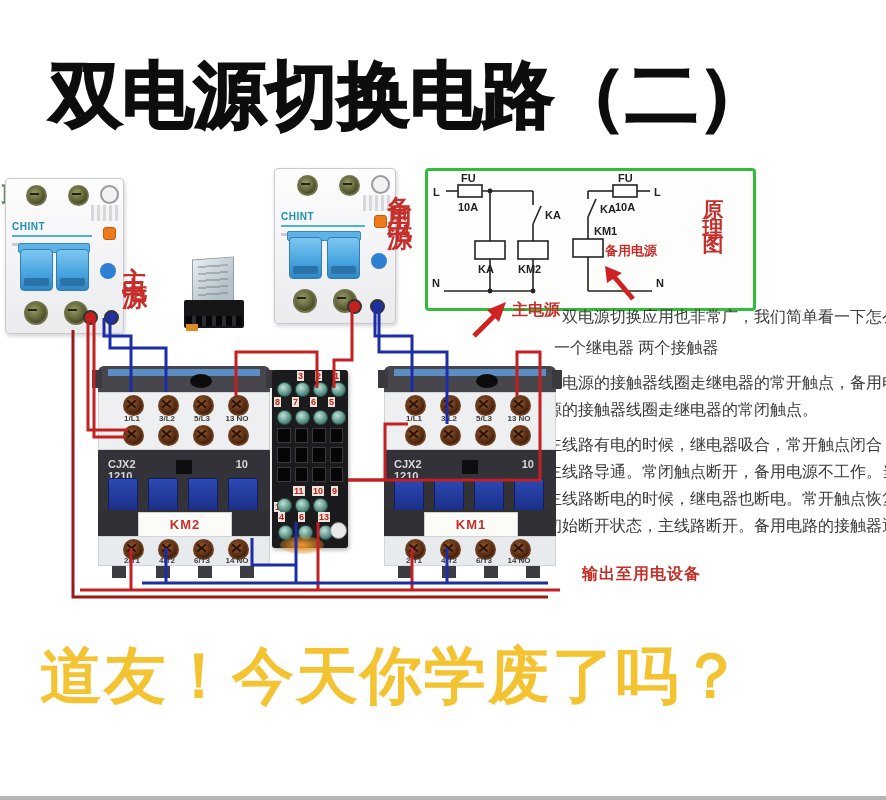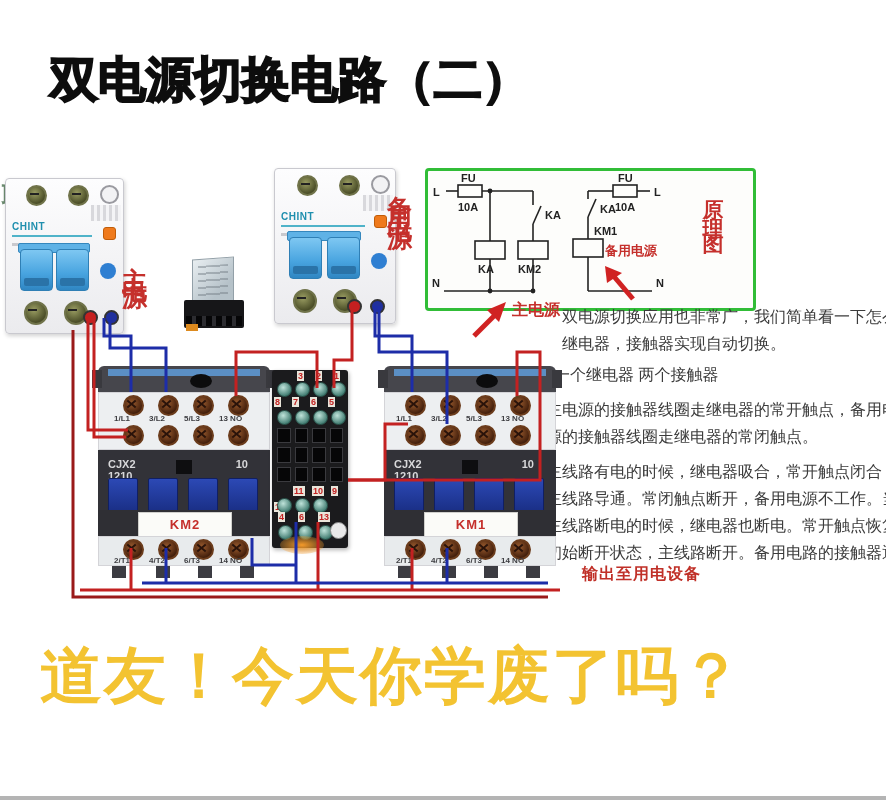--- a/index.html
+++ b/index.html
@@ -1,21 +1,21 @@
 <!DOCTYPE html>
 <html><head>
 <meta charset="utf-8">
 <style>
   html,body{margin:0;padding:0;background:#fff;}
   #stage{position:relative;width:886px;height:800px;background:#fff;overflow:hidden;
          font-family:"Liberation Sans","DejaVu Sans",sans-serif;}
   .abs{position:absolute;}
   
   .wm-top{left:638px;top:4px;font-size:30px;color:#c3c3c3;letter-spacing:1px;}
-  .title{left:50px;top:48px;font-size:48px;font-weight:900;color:#0d0d0d;letter-spacing:0px;
+  .title{left:50px;top:48px;font-size:72px;font-weight:900;color:#0d0d0d;letter-spacing:0px;
          -webkit-text-stroke:2px #0d0d0d;white-space:nowrap;}
   .wm-left{left:2px;top:178px;font-size:27px;font-weight:bold;color:rgba(72,112,78,.8);letter-spacing:2px;}
   .note{left:137px;top:215px;font-size:15px;font-weight:bold;color:#161616;}
   
   .vlabel{writing-mode:vertical-rl;text-orientation:upright;color:#c5302c;font-weight:bold;}
   .v-main{left:119px;top:247px;font-size:25px;letter-spacing:9px;}
   .v-backup{left:384px;top:176px;font-size:25px;letter-spacing:10px;}
   .v-principle{left:699px;top:184px;font-size:21px;letter-spacing:17px;color:#c5302c;font-weight:bold;
                writing-mode:vertical-rl;text-orientation:upright;}
   .lbl-mainpower{left:512px;top:300px;font-size:16px;font-weight:bold;color:#c5302c;}
@@ -56,21 +56,21 @@
   .c-cap{position:absolute;left:0;top:0;width:172px;height:26px;background:#46464c;border-radius:6px 6px 0 0;}
   .c-cap-strip{position:absolute;left:10px;top:3px;right:10px;height:7px;background:#5b8fc4;}
   .c-ear{position:absolute;top:4px;width:10px;height:18px;background:#39393e;}
   .c-oval{position:absolute;top:8px;width:22px;height:14px;border-radius:50%;background:#0c0c0d;}
   .c-panel-top{position:absolute;left:0;top:26px;width:172px;height:58px;background:#edeff1;border:1px solid #d4d4d8;box-sizing:border-box;}
   .c-panel-bot{position:absolute;left:0;top:170px;width:172px;height:30px;background:#e8ebed;border:1px solid #d4d4d8;box-sizing:border-box;}
   .screw{position:absolute;width:17px;height:17px;border-radius:50%;
          background:radial-gradient(circle at 40% 35%,#9a5b2e,#431f0c 72%);border:2px solid #6b3c1c;}
   .screw:before{content:"";position:absolute;left:1px;top:6px;width:11px;height:2px;background:#2a130a;transform:rotate(40deg);}
   .screw:after{content:"";position:absolute;left:1px;top:6px;width:11px;height:2px;background:#2a130a;transform:rotate(-40deg);}
-  .t-lbl{position:absolute;width:36px;font-size:8px;font-weight:bold;color:#3c3c40;}
+  .t-lbl{position:absolute;width:36px;text-align:center;font-size:8px;font-weight:bold;color:#3c3c40;}
   .c-mid{position:absolute;left:0;top:84px;width:172px;height:60px;background:#323238;}
   .c-model{position:absolute;left:10px;top:8px;font-size:11px;font-weight:bold;color:#d8d8da;line-height:12px;}
   .c-rating{position:absolute;right:22px;top:8px;font-size:11px;font-weight:bold;color:#d8d8da;}
   .c-sq{position:absolute;width:16px;height:14px;background:#0e0e10;}
   .c-btn{position:absolute;top:112px;width:28px;height:32px;background:linear-gradient(180deg,#2c49b5,#1a2f86);
          border:1px solid #101f63;border-radius:2px;}
   .c-kmband{position:absolute;left:0;top:144px;width:172px;height:26px;background:#2f2f34;}
   .c-sticker{position:absolute;left:40px;top:146px;width:92px;height:23px;background:#fbfbf8;border:1px solid #d0d0cc;
              font-size:13px;font-weight:bold;color:#c5302c;text-align:center;line-height:23px;letter-spacing:1px;}
   .c-foot{position:absolute;top:200px;width:14px;height:12px;background:#3c3c42;}
@@ -204,21 +204,20 @@
         <line x1="205" y1="128" x2="183" y2="102"></line>
         <polygon points="177,95 179,112 194,102" stroke-width="0"></polygon>
       </g>
     </svg>
   </div>
   <div class="abs v-principle">原理图</div>
   <div class="abs lbl-mainpower">主电源</div>
 
   <div class="abs para">
     <div class="ln ind16">双电源切换应用也非常广，我们简单看一下怎么用</div>
-    <div class="ln ind16">继电器，接触器实现自动切换。</div>
     <div class="ln ind8 gap-s">一个继电器  两个接触器</div>
     <div class="ln gap-m">主电源的接触器线圈走继电器的常开触点，备用电</div>
     <div class="ln">源的接触器线圈走继电器的常闭触点。</div>
     <div class="ln gap-m">主线路有电的时候，继电器吸合，常开触点闭合，</div>
     <div class="ln">主线路导通。常闭触点断开，备用电源不工作。当</div>
     <div class="ln">主线路断电的时候，继电器也断电。常开触点恢复</div>
     <div class="ln">初始断开状态，主线路断开。备用电路的接触器通电。</div>
   </div>
 
   <div class="abs contactor" style="left:98px;top:366px;">

